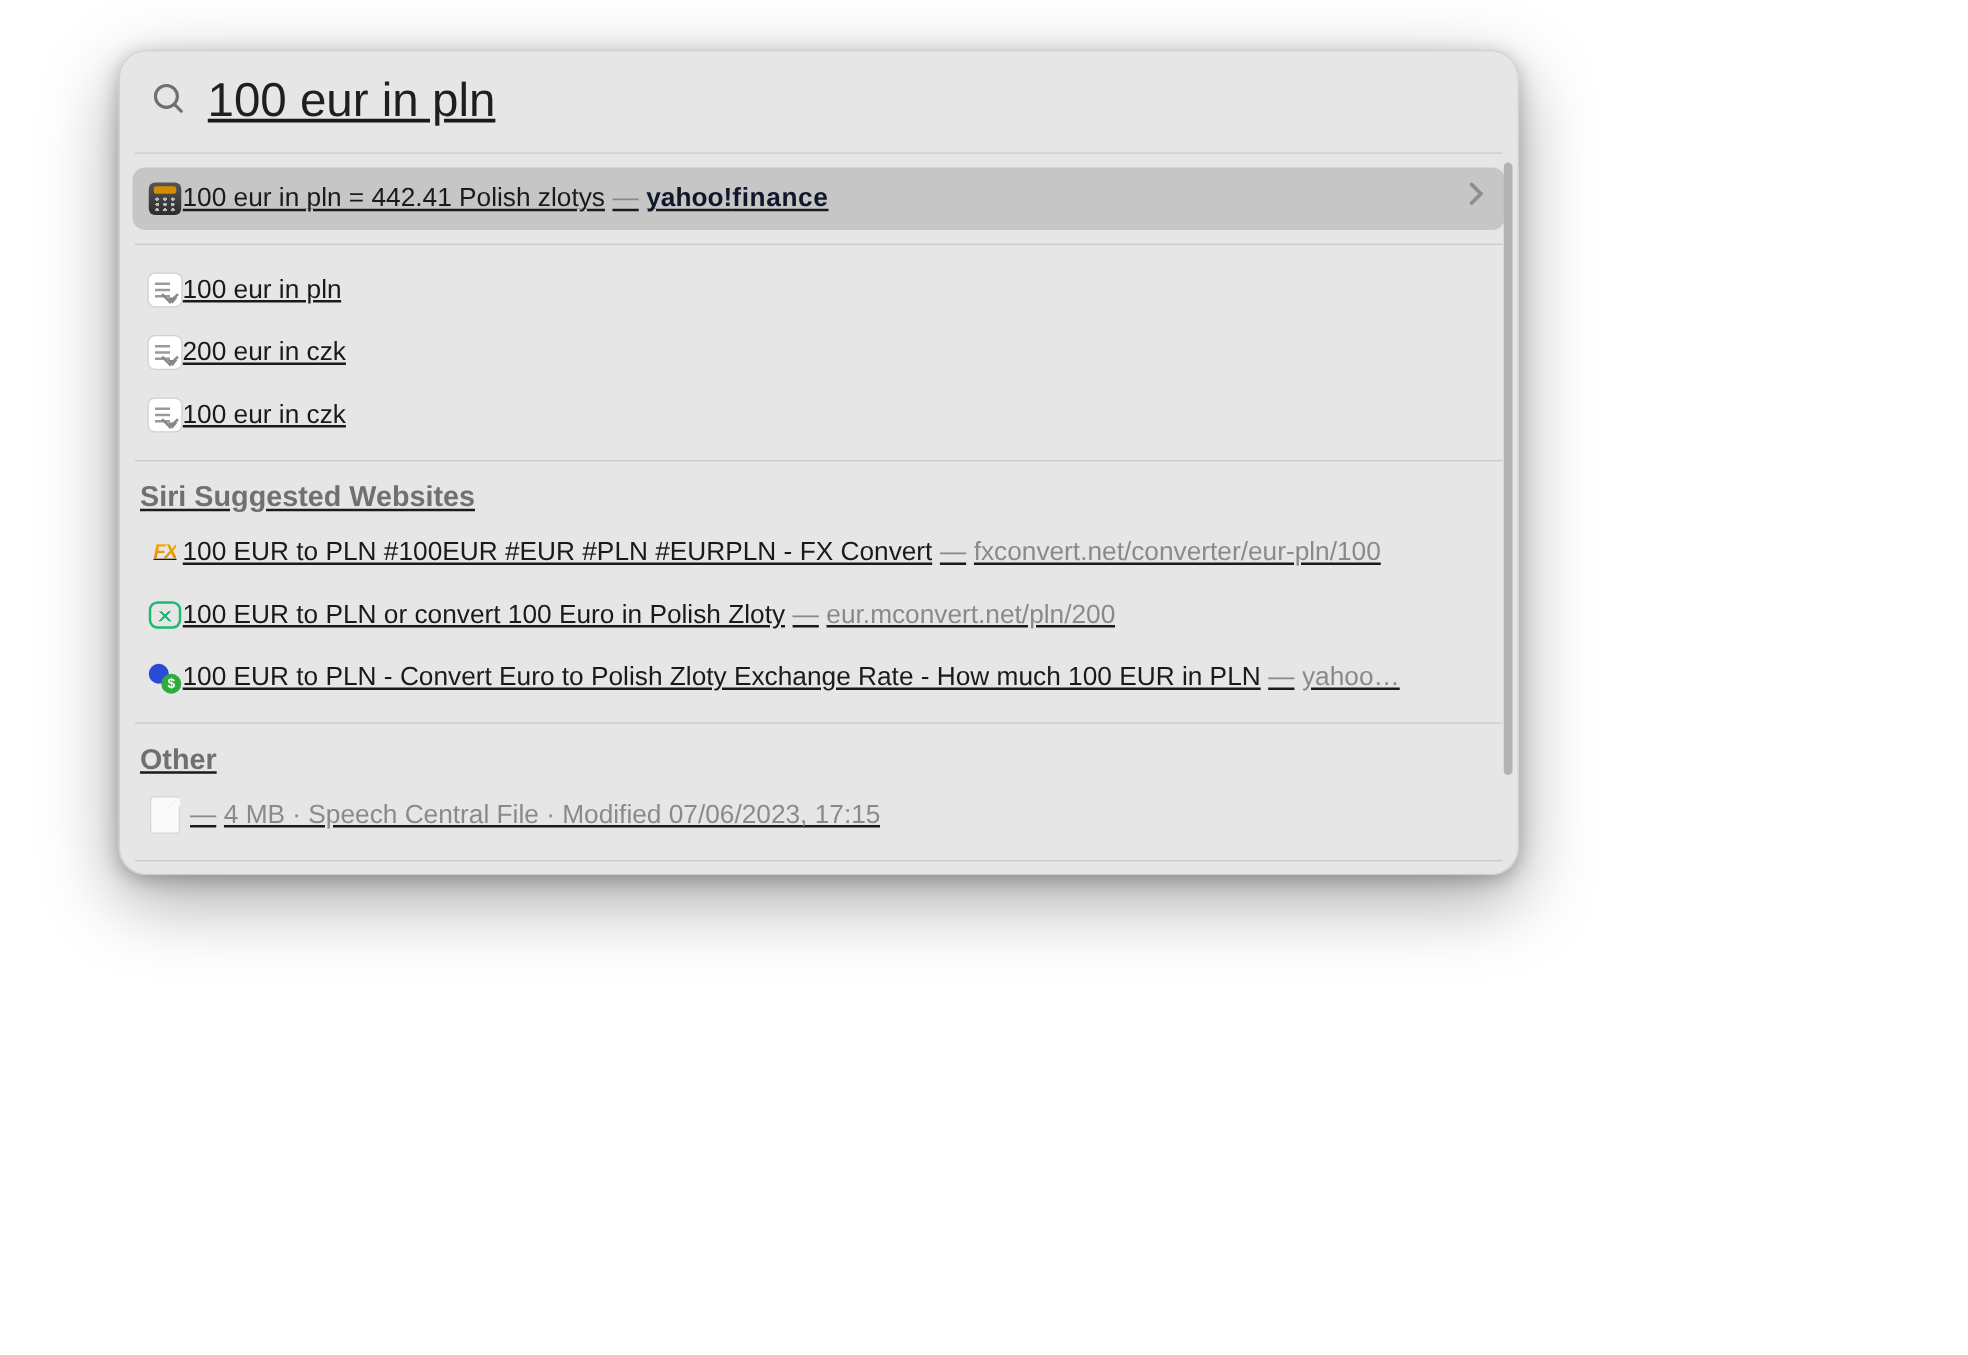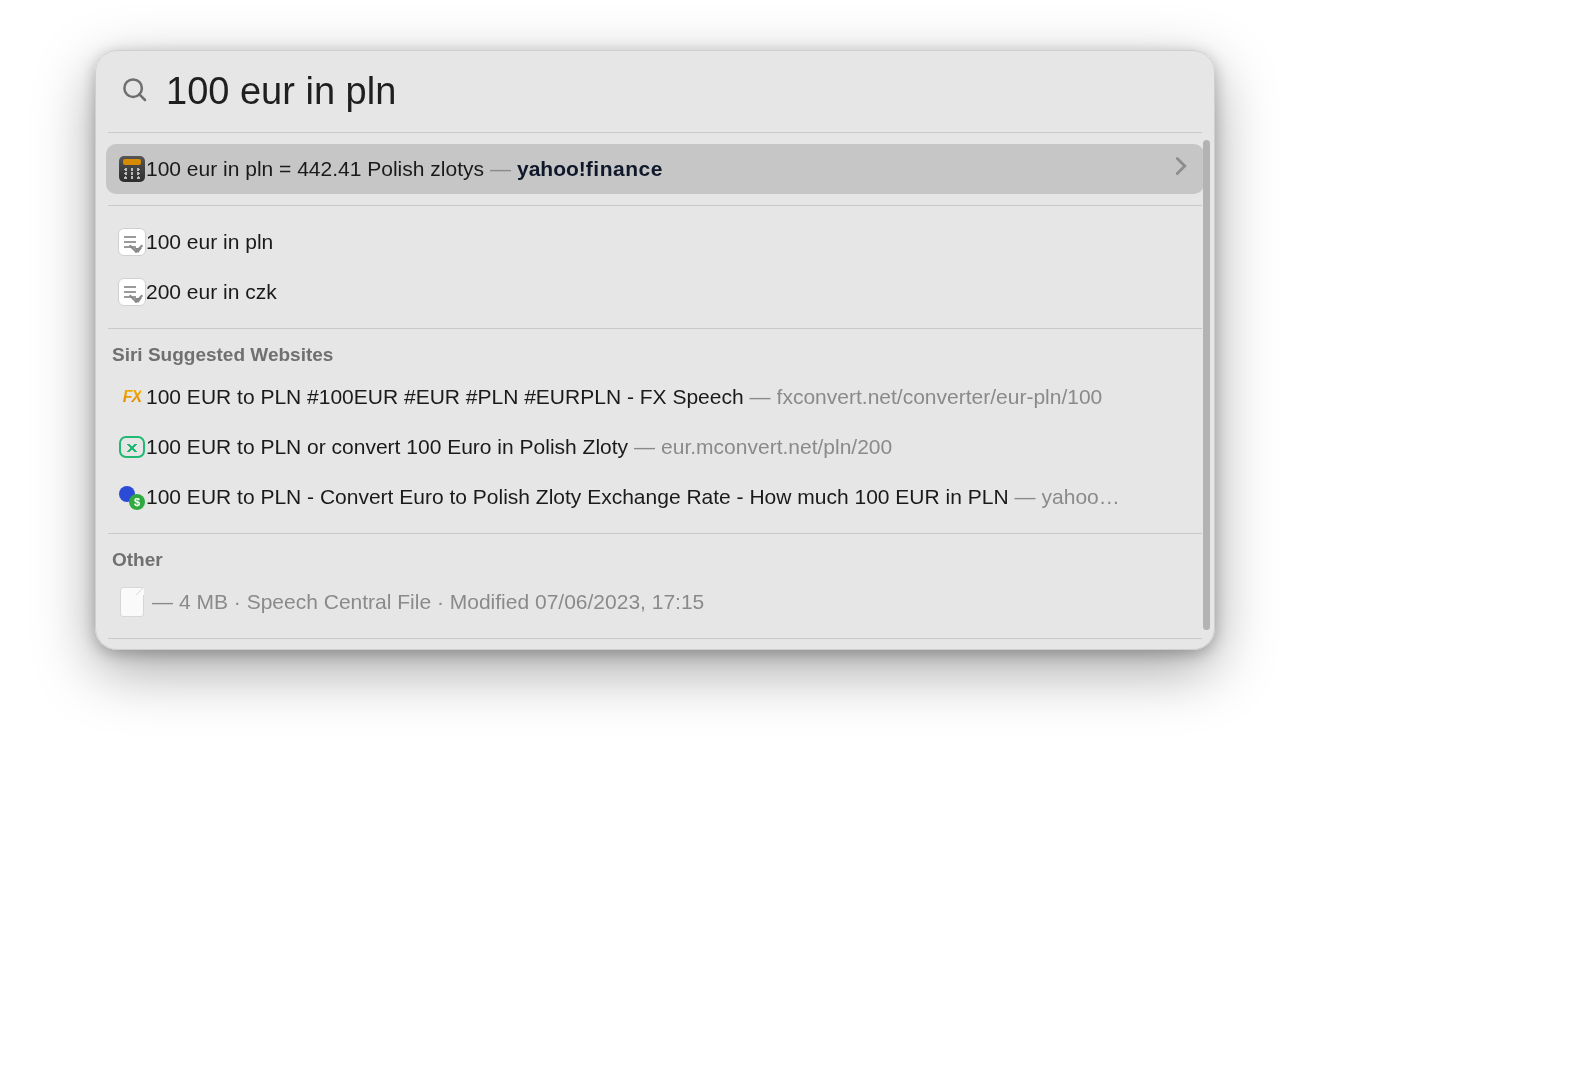--- a/index.html
+++ b/index.html
@@ -5,23 +5,24 @@
   :root{
     --bg:#e6e6e6;
     --divider:#c9c9c9;
     --text:#1a1a1a;
     --subtle:#8a8a8a;
     --sel:#c6c6c6;
   }
   html,body{margin:0;padding:0;background:#fff;font-family:-apple-system,"SF Pro Text","Helvetica Neue",Helvetica,Arial,sans-serif;color:var(--text);}
   body{width:1574px;height:1084px;position:relative;}
   .shadow-wrap{
-    position:absolute;left:95px;top:50px;width:1120px;
+    position:absolute;left:95px;top:40px;width:1120px;
     border-radius:22px;
     box-shadow:0 20px 60px rgba(0,0,0,.35),0 4px 15px rgba(0,0,0,.25);
+    text-decoration:underline;
   }
   .window{
     background:var(--bg);
     border-radius:22px;
     border:1px solid #cfcfcf;
     overflow:hidden;
     position:relative;
   }
   .search-row{
     display:flex;align-items:center;gap:14px;
@@ -53,21 +54,21 @@
     min-height:34px;
   }
   .row.sel{background:var(--sel);}
   .row .icon{width:28px;height:28px;display:flex;align-items:center;justify-content:center;flex-shrink:0;}
   .row .title{color:var(--text);white-space:nowrap;overflow:hidden;text-overflow:ellipsis;}
   .row .sub{color:var(--subtle);white-space:nowrap;overflow:hidden;text-overflow:ellipsis;}
   .row .textwrap{display:flex;align-items:baseline;gap:0;min-width:0;flex:1;}
   .row .sep{color:var(--subtle);padding:0 6px;}
   .chev{margin-left:auto;color:#8e8e8e;flex-shrink:0;padding-right:4px;}
   .section-header{
-    font-size:19px;font-weight:600;color:#707070;
+    font-size:23px;font-weight:600;color:#707070;
     padding:4px 6px 6px 6px;
   }
   .yahoo-finance{color:#0f172a;font-weight:600;}
   .yahoo-finance .y{font-weight:700;}
   .yahoo-finance .fin{font-weight:600;letter-spacing:0.5px;}
   
   .icon-calc{
     width:26px;height:26px;border-radius:5px;
     background:linear-gradient(#555,#2d2d2d);
     display:flex;align-items:center;justify-content:center;
@@ -171,31 +172,39 @@
         <span class="title">100 eur in pln</span>
       </div>
       <div class="row">
         <span class="icon">
             <span class="icon-history">
               <span class="arrow"></span>
             </span>
           </span>
         <span class="title">200 eur in czk</span>
       </div>
+      <div class="row">
+        <span class="icon">
+            <span class="icon-history">
+              <span class="arrow"></span>
+            </span>
+          </span>
+        <span class="title">100 eur in czk</span>
+      </div>
 
       <div class="divider"></div>
 
       <div class="section-header">Siri Suggested Websites</div>
 
       <div class="row">
         <span class="icon">
             <span class="icon-fx">FX</span>
           </span>
         <span class="textwrap">
-          <span class="title">100 EUR to PLN #100EUR #EUR #PLN #EURPLN - FX Speech</span>
+          <span class="title">100 EUR to PLN #100EUR #EUR #PLN #EURPLN - FX Convert</span>
           <span class="sep">—</span>
           <span class="sub">fxconvert.net/converter/eur-pln/100</span>
         </span>
       </div>
       <div class="row">
         <span class="icon">
             <span class="icon-mconv"></span>
           </span>
         <span class="textwrap">
           <span class="title">100 EUR to PLN or convert 100 Euro in Polish Zloty</span>

